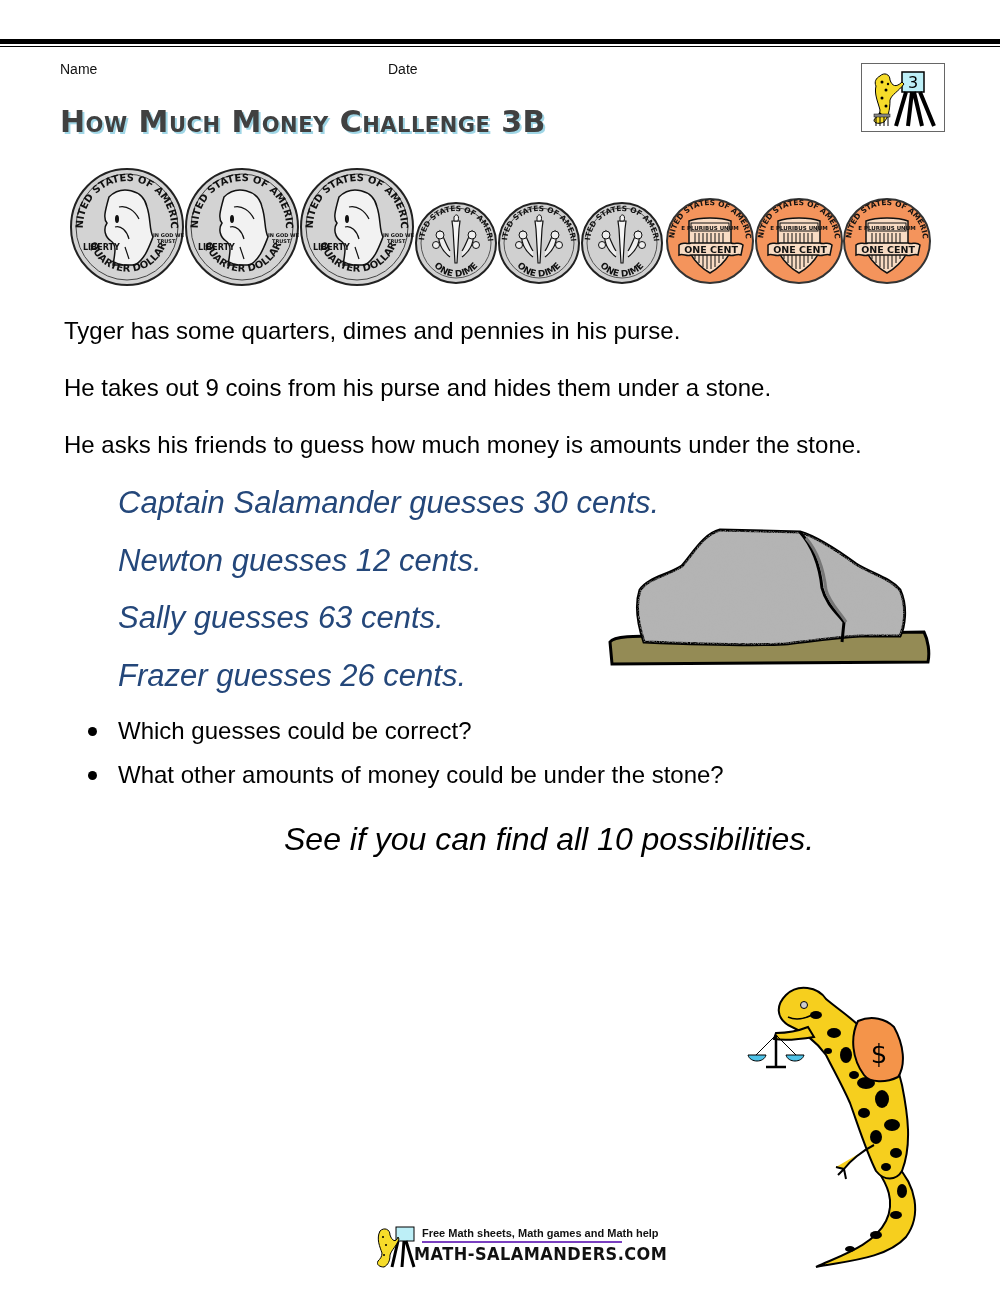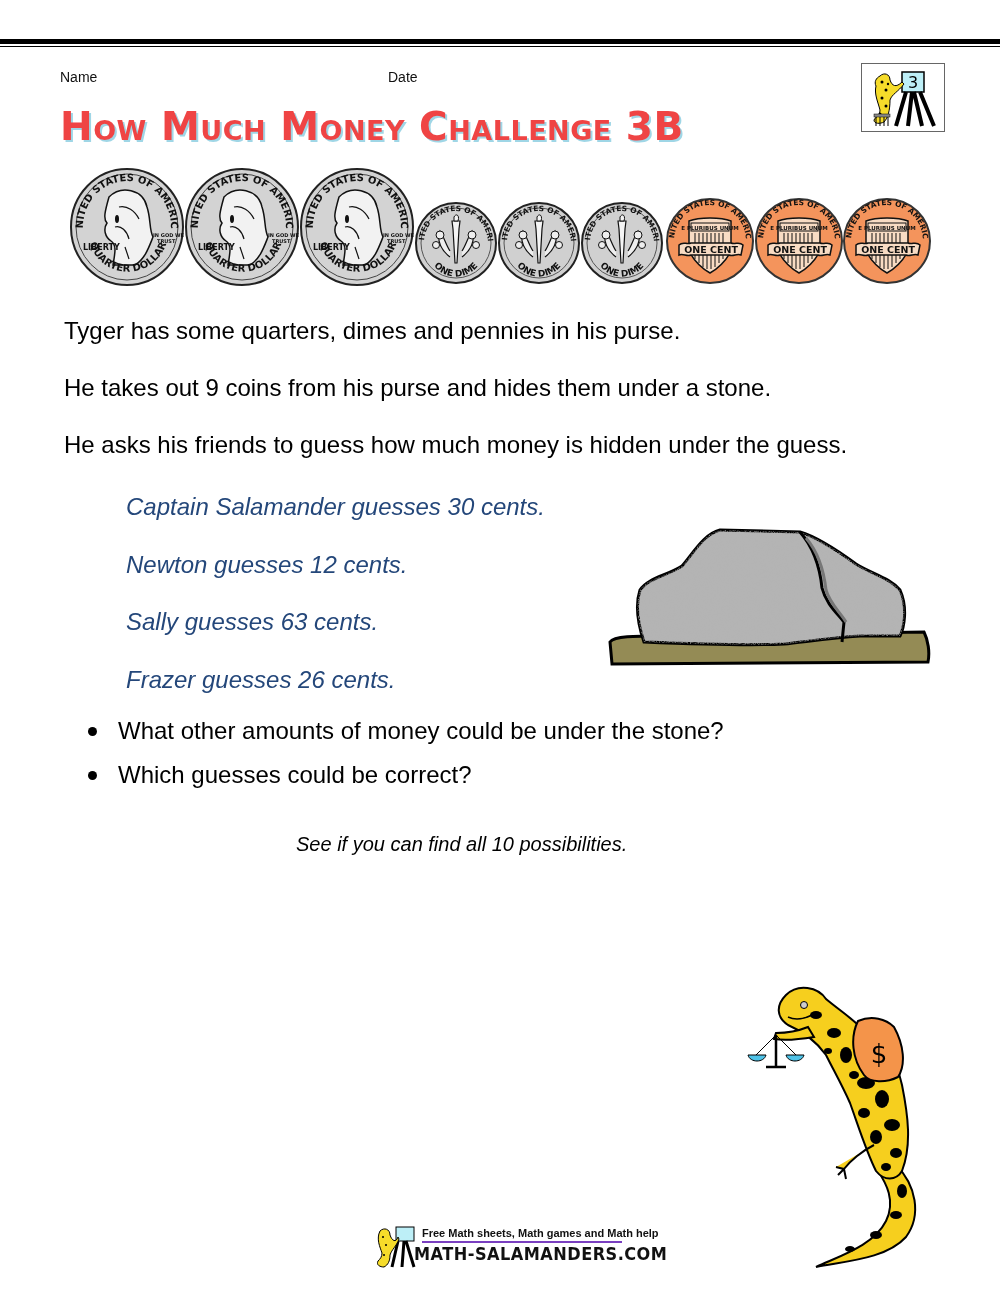--- a/index.html
+++ b/index.html
@@ -2,54 +2,54 @@
 <html><head>
 <meta charset="utf-8">
 <style>
   html, body { margin: 0; padding: 0; background: #ffffff; }
   body { width: 1000px; height: 1294px; position: relative; overflow: hidden;
          font-family: "Liberation Sans", "DejaVu Sans", sans-serif; color: #000; }
 
   .rule-thick { position: absolute; left: 0; top: 39px; width: 1000px; height: 5px; background: #000; }
   .rule-thin  { position: absolute; left: 0; top: 46px; width: 1000px; height: 1px; background: #000; }
 
-  .label-small { position: absolute; top: 61px; font-size: 14px; color: #111; margin-top: 8px; }
+  .label-small { position: absolute; top: 61px; font-size: 14px; color: #111; }
   .name-label { left: 60px; }
   .date-label { left: 388px; }
 
   .logo-box { position: absolute; left: 861px; top: 63px; width: 82px; height: 67px;
               border: 1px solid #666; background: #fff; }
 
   .title { position: absolute; left: 60px; top: 104px; margin: 0;
            font-family: "DejaVu Sans", sans-serif; font-weight: bold;
-           font-size: 39px; letter-spacing: 0.5px; font-variant: small-caps;
-           color: #ef4444; text-shadow: 2px 2px 0 #9fd6e6; white-space: nowrap; }
+           font-size: 30px; letter-spacing: 0.5px; font-variant: small-caps;
+           color: #404040; text-shadow: 2px 2px 0 #9fd6e6; white-space: nowrap; }
 
   .coin-row { position: absolute; left: 0; top: 0; width: 1000px; height: 300px; }
   .coin { position: absolute; }
 
   .para { position: absolute; left: 60px; margin: 4px; font-size: 24px; white-space: nowrap; color: #000000; }
   .p1 { top: 313px; }
   .p2 { top: 370px; }
   .p3 { top: 427px; }
 
-  .guess { position: absolute; left: 118px; margin: 8px; font-size: 24px; font-style: italic;
+  .guess { position: absolute; left: 118px; margin: 0; font-size: 31px; font-style: italic;
            color: #24477a; white-space: nowrap; }
   .g1 { top: 485px; }
   .g2 { top: 543px; text-align: right; }
   .g3 { top: 600px; }
   .g4 { top: 658px; }
 
   .stone { position: absolute; left: 604px; top: 518px; }
 
   .bullet-list { position: absolute; left: 88px; top: 716px; margin: 0; padding: 0; list-style: none; }
   .bullet-item { position: relative; font-size: 24px; height: 44px; line-height: 30px; padding-left: 30px; white-space: nowrap; }
   .bullet-dot { position: absolute; left: 0; top: 11px; width: 9px; height: 9px; border-radius: 50%; background: #000; }
 
-  .hint { position: absolute; left: 280px; top: 817px; margin: 16px; font-size: 20px; font-style: italic; white-space: nowrap; }
+  .hint { position: absolute; left: 280px; top: 817px; margin: 4px; font-size: 32px; font-style: italic; white-space: nowrap; }
 
   .mascot { position: absolute; left: 746px; top: 975px; }
 
   .footer { position: absolute; left: 372px; top: 1225px; width: 260px; height: 45px; }
   .footer-tagline { position: absolute; left: 50px; top: 2px; font-size: 11px; font-weight: bold; color: #111; white-space: nowrap; }
   .footer-underline { position: absolute; left: 50px; top: 16px; width: 200px; height: 2px; background: #7a3fc0; }
   .footer-site { position: absolute; left: 42px; top: 19px; font-size: 17px; font-weight: bold; letter-spacing: 0.5px;
                  color: #111; white-space: nowrap; font-family: "DejaVu Sans", sans-serif; transform: scaleX(0.95); transform-origin: left; }
   .footer-logo { position: absolute; left: 0; top: 0; }
 </style>
@@ -212,21 +212,21 @@
     <text x="45" y="32.5" text-anchor="middle" font-size="5.5" font-weight="bold" font-family="DejaVu Sans, sans-serif" fill="#111">E PLURIBUS UNUM</text>
     <path d="M14 48 C18 44 22 48 26 46 L66 46 C70 48 74 44 78 48 L76 58 C72 56 68 60 64 58 L26 58 C22 60 18 56 14 58 Z" fill="#f8dcc4" stroke="#111" stroke-width="1.5"></path>
     <text x="46" y="56" text-anchor="middle" font-size="9.5" font-weight="bold" font-family="DejaVu Sans, sans-serif" fill="#111">ONE CENT</text>
     <path id="ptop3" d="M9 44 A36 36 0 0 1 81 44" fill="none"></path>
     <text font-size="7.5" font-weight="bold" font-family="DejaVu Sans, sans-serif" fill="#111"><textPath href="#ptop3" startOffset="50%" text-anchor="middle">UNITED STATES OF AMERICA</textPath></text>
   </svg>
 </div>
 
 <p class="para p1">Tyger has some quarters, dimes and pennies in his purse.</p>
 <p class="para p2">He takes out 9 coins from his purse and hides them under a stone.</p>
-<p class="para p3">He asks his friends to guess how much money is hidden under the guess.</p>
+<p class="para p3">He asks his friends to guess how much money is amounts under the stone.</p>
 
 <p class="guess g1">Captain Salamander guesses 30 cents.</p>
 <p class="guess g2">Newton guesses 12 cents.</p>
 <p class="guess g3">Sally guesses 63 cents.</p>
 <p class="guess g4">Frazer guesses 26 cents.</p>
 
 <svg class="stone" width="330" height="150" viewBox="0 0 330 150">
   <defs>
     <filter id="granite" x="0" y="0" width="100%" height="100%">
       <feTurbulence type="fractalNoise" baseFrequency="0.9" numOctaves="2" seed="3" result="n"></feTurbulence>
@@ -237,25 +237,25 @@
   <path d="M6 124 C10 118 30 118 60 118 L320 114 C324 122 326 134 324 144 L8 146 Z" fill="#948b55" stroke="#000" stroke-width="3"></path>
   <path d="M40 124 C36 112 30 90 36 72 C44 60 62 58 78 48 C90 34 100 16 116 12 L196 14 C210 18 230 30 252 46 C268 56 286 60 296 72 C304 90 300 110 296 118 L256 118 C226 120 200 124 180 126 C140 128 90 126 40 124 Z" fill="#b4b4b4" stroke="#000" stroke-width="3"></path>
   <path d="M40 124 C36 112 30 90 36 72 C44 60 62 58 78 48 C90 34 100 16 116 12 L196 14 C210 18 230 30 252 46 C268 56 286 60 296 72 C304 90 300 110 296 118 L256 118 C226 120 200 124 180 126 C140 128 90 126 40 124 Z" fill="#b4b4b4" filter="url(#granite)"></path>
   <path d="M196 14 C210 30 216 50 218 70 C222 86 234 96 240 104 L238 124" fill="none" stroke="#000" stroke-width="3"></path>
   <path d="M202 20 C214 34 220 54 222 72 C226 86 236 94 242 104" fill="none" stroke="#777" stroke-width="3"></path>
 </svg>
 
 <ul class="bullet-list">
   <li class="bullet-item">
     <span class="bullet-dot"></span>
-    <span>What other amounts of money could be under the stone?</span>
+    <span>Which guesses could be correct?</span>
   </li>
   <li class="bullet-item">
     <span class="bullet-dot"></span>
-    <span>Which guesses could be correct?</span>
+    <span>What other amounts of money could be under the stone?</span>
   </li>
 </ul>
 
 <p class="hint">See if you can find all 10 possibilities.</p>
 
 <svg class="mascot" width="220" height="295" viewBox="0 0 220 295">
 
   <path d="M150 190 C170 210 176 240 160 262 C140 284 100 286 70 292 C96 280 128 270 140 246 C150 226 140 208 132 196 Z" fill="#f6cf1e" stroke="#000" stroke-width="2"></path>
 
   <path d="M40 20 C52 8 72 12 80 24 C92 34 104 42 112 50 C132 60 150 80 156 110 C162 140 166 170 156 196 C150 206 138 206 130 196 C120 176 112 150 104 128 C96 110 88 96 80 80 C70 66 56 56 42 50 C30 42 30 30 40 20 Z" fill="#f6cf1e" stroke="#000" stroke-width="2"></path>

